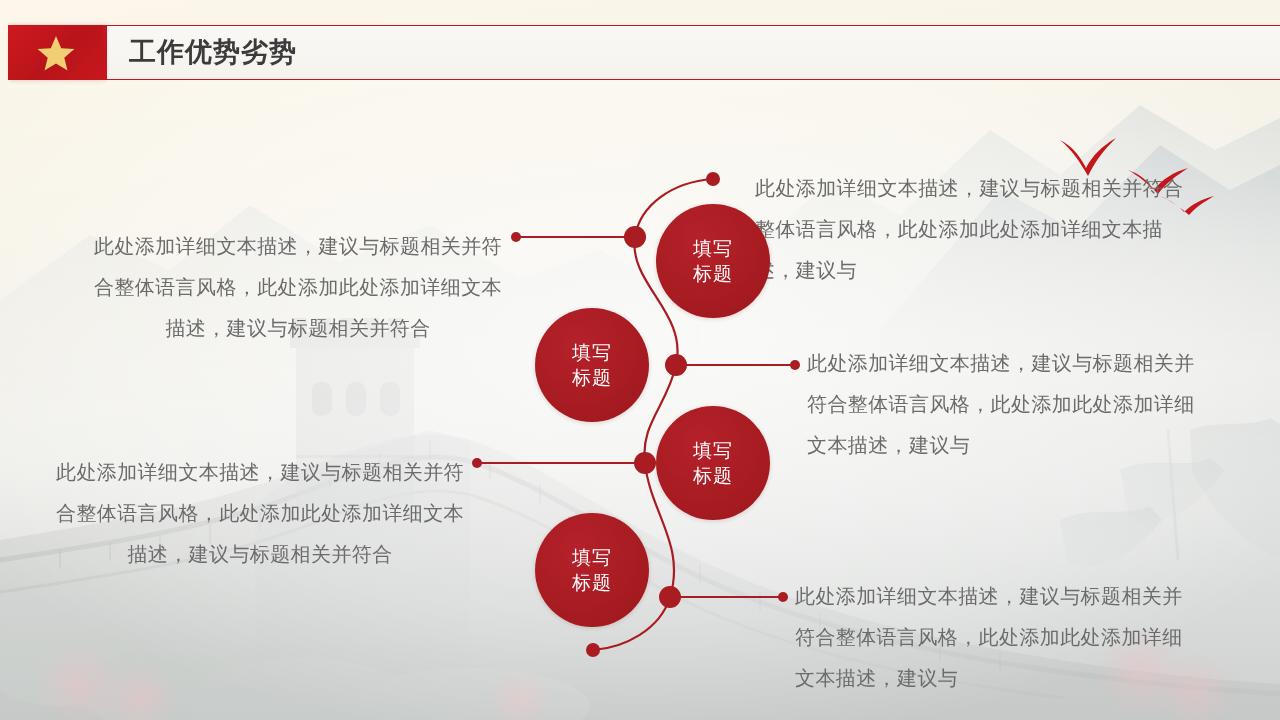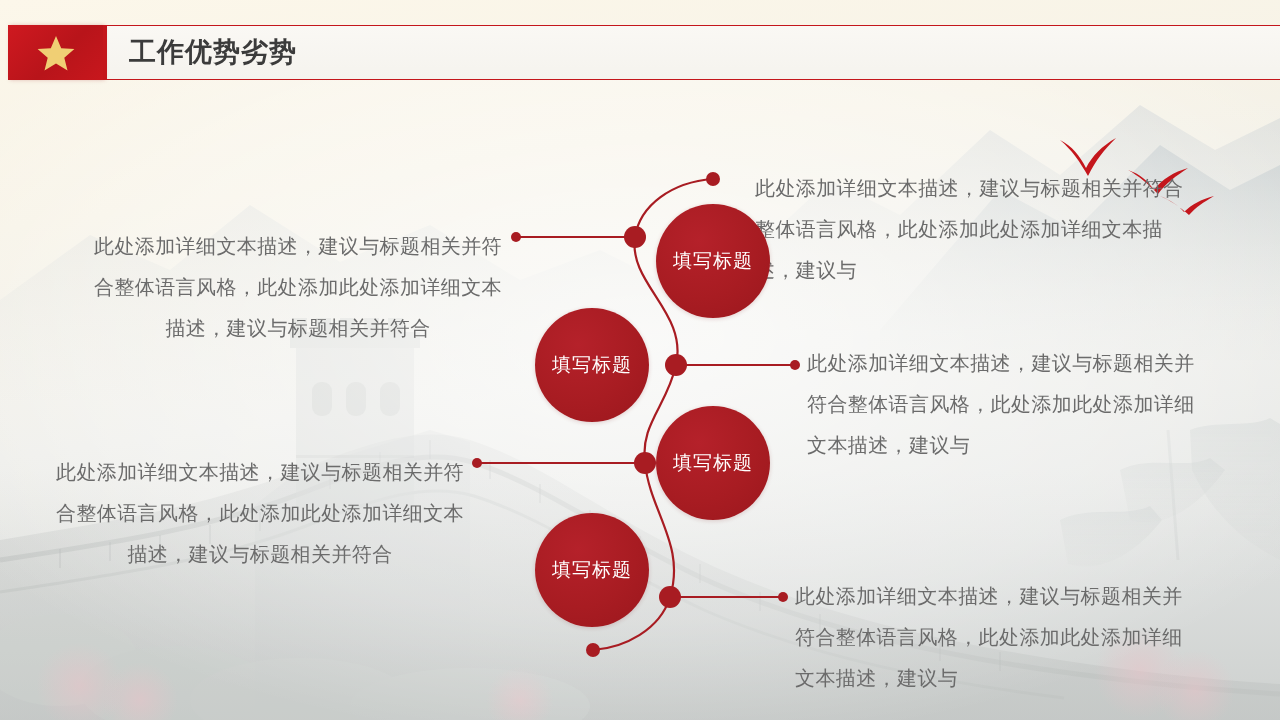--- a/index.html
+++ b/index.html
@@ -95,21 +95,21 @@
     z-index: 10;
   }
   .diagram-svg { position:absolute; left:0; top:0; width:1280px; height:720px; }
 
   
   .node {
     position: absolute;
     border-radius: 50%;
     background: radial-gradient(circle at 38% 32%, #b5212a 0%, #a81c22 55%, #9b171d 100%);
     display: flex;
-    flex-direction: row;
+    flex-direction: column;
     align-items: center;
     justify-content: center;
     color: #ffffff;
     font-size: 19px;
     font-weight: normal;
     line-height: 1.32;
     letter-spacing: 1px;
     box-shadow: 0 1px 4px rgba(120,20,25,0.18);
     z-index: 12;
   }

